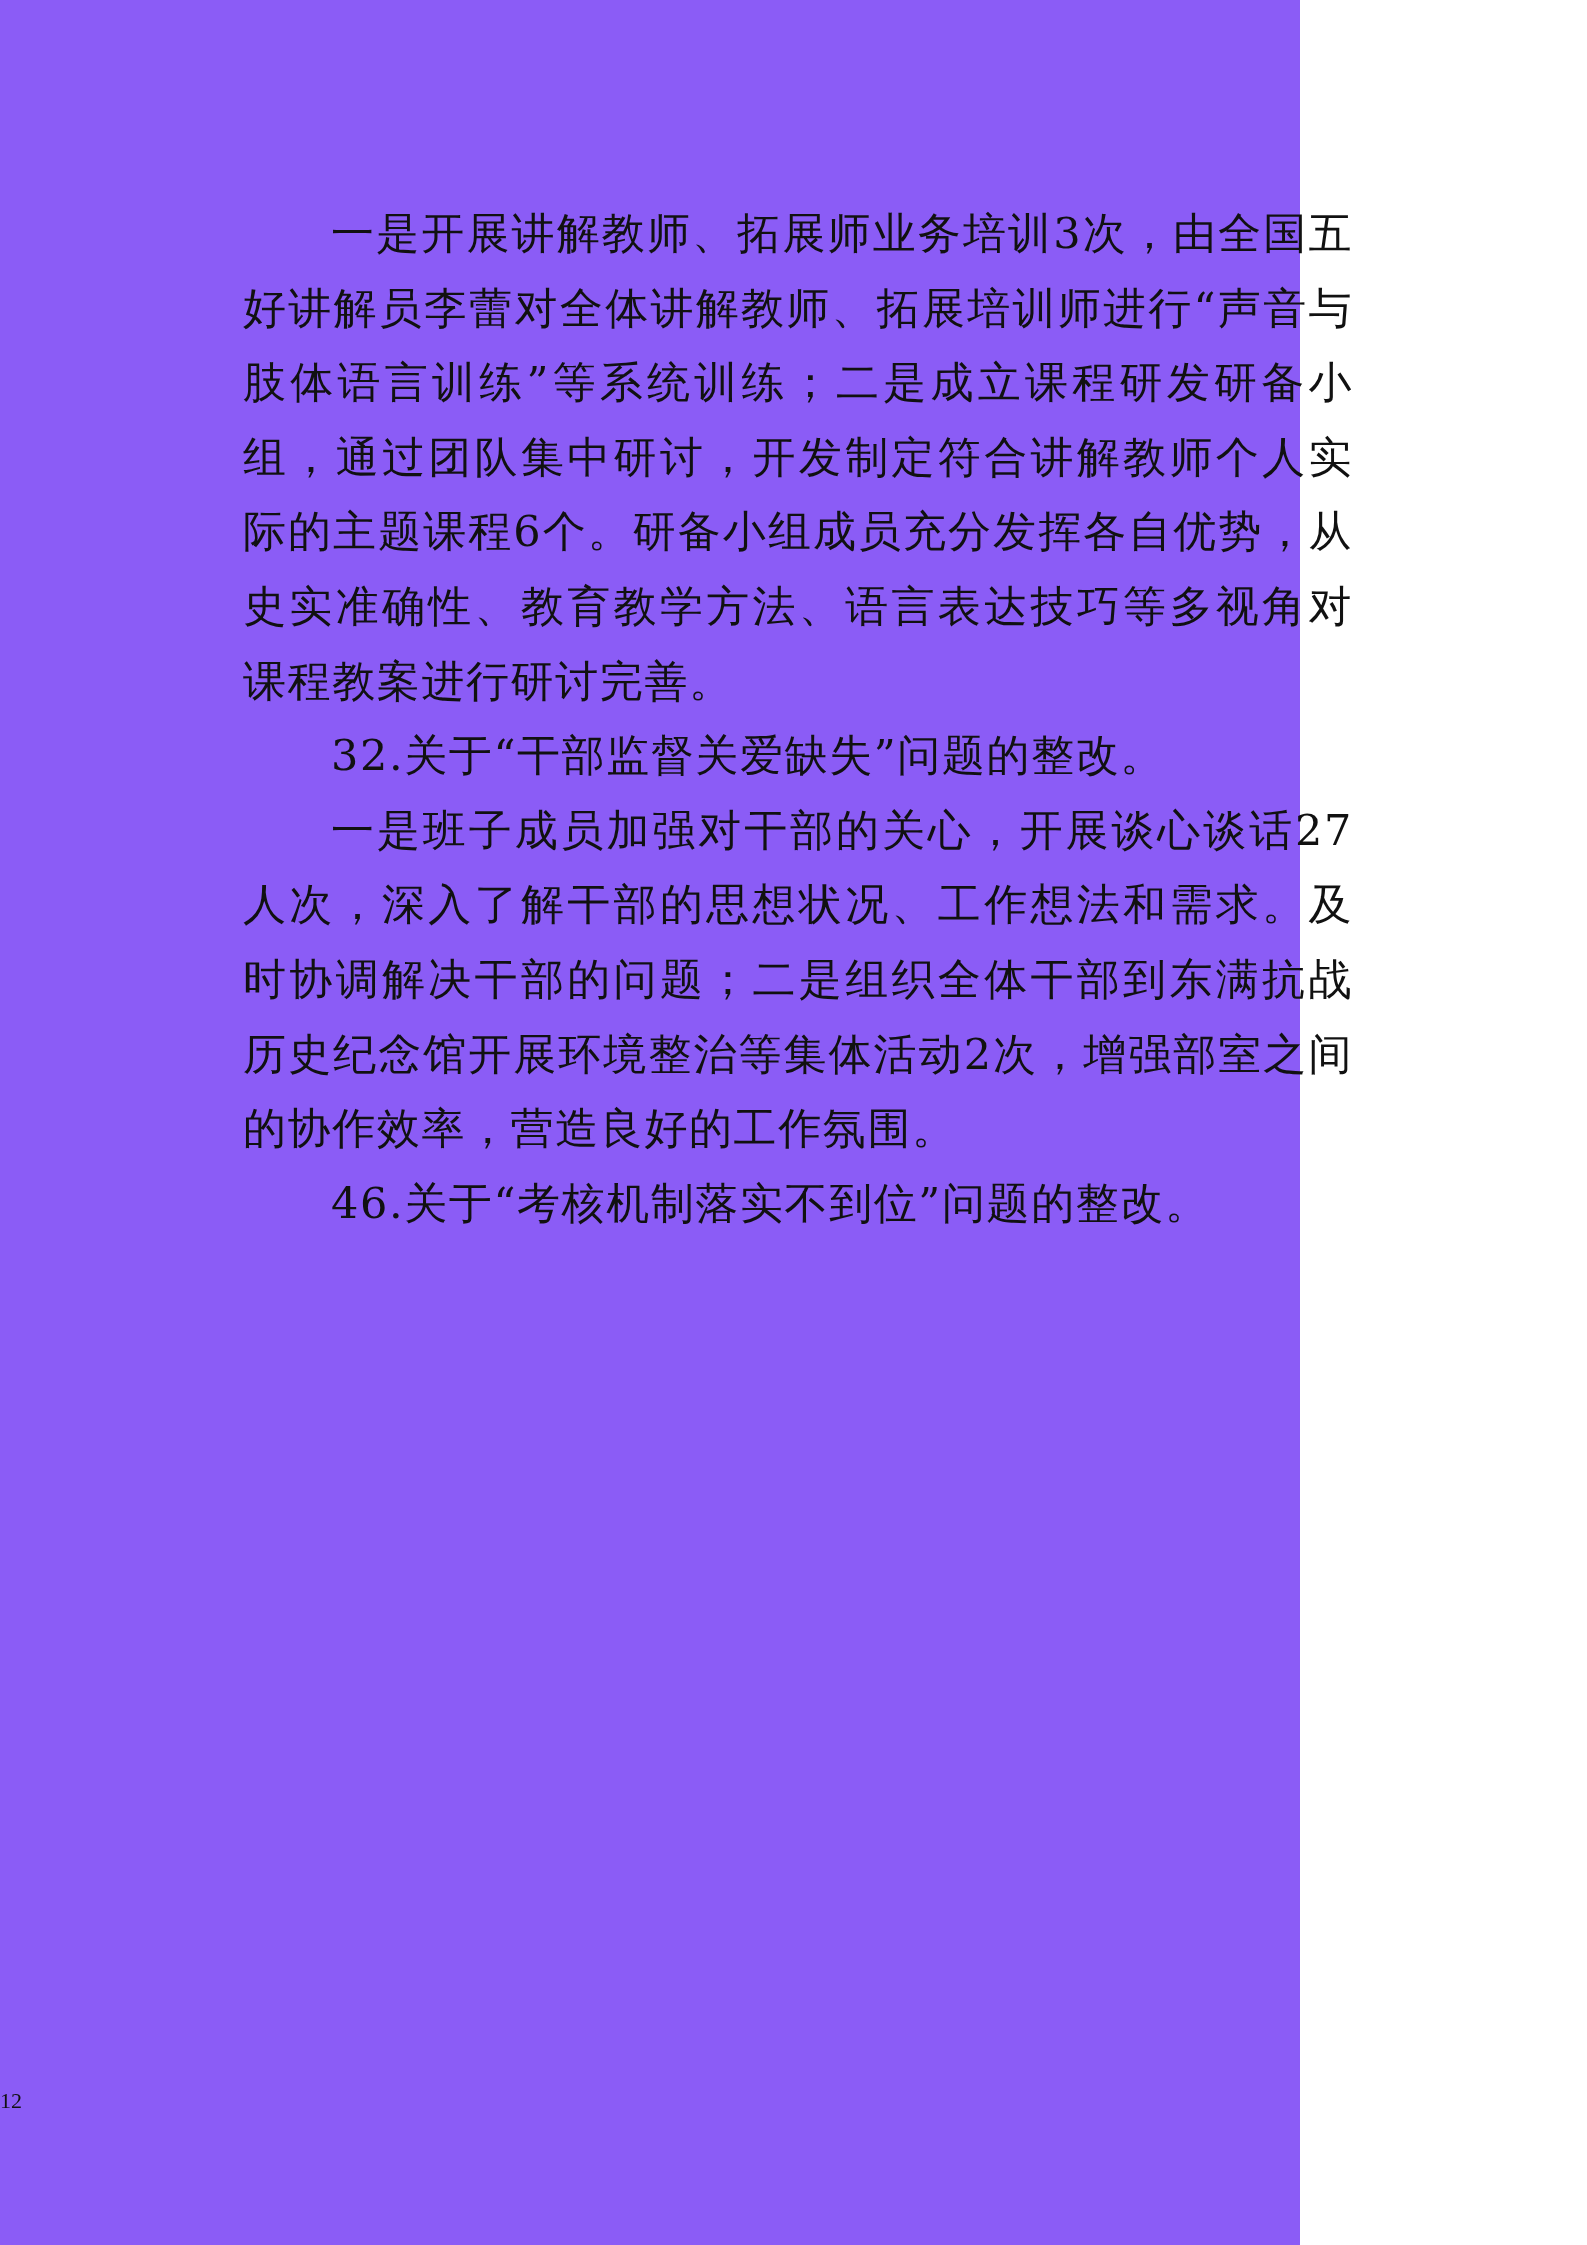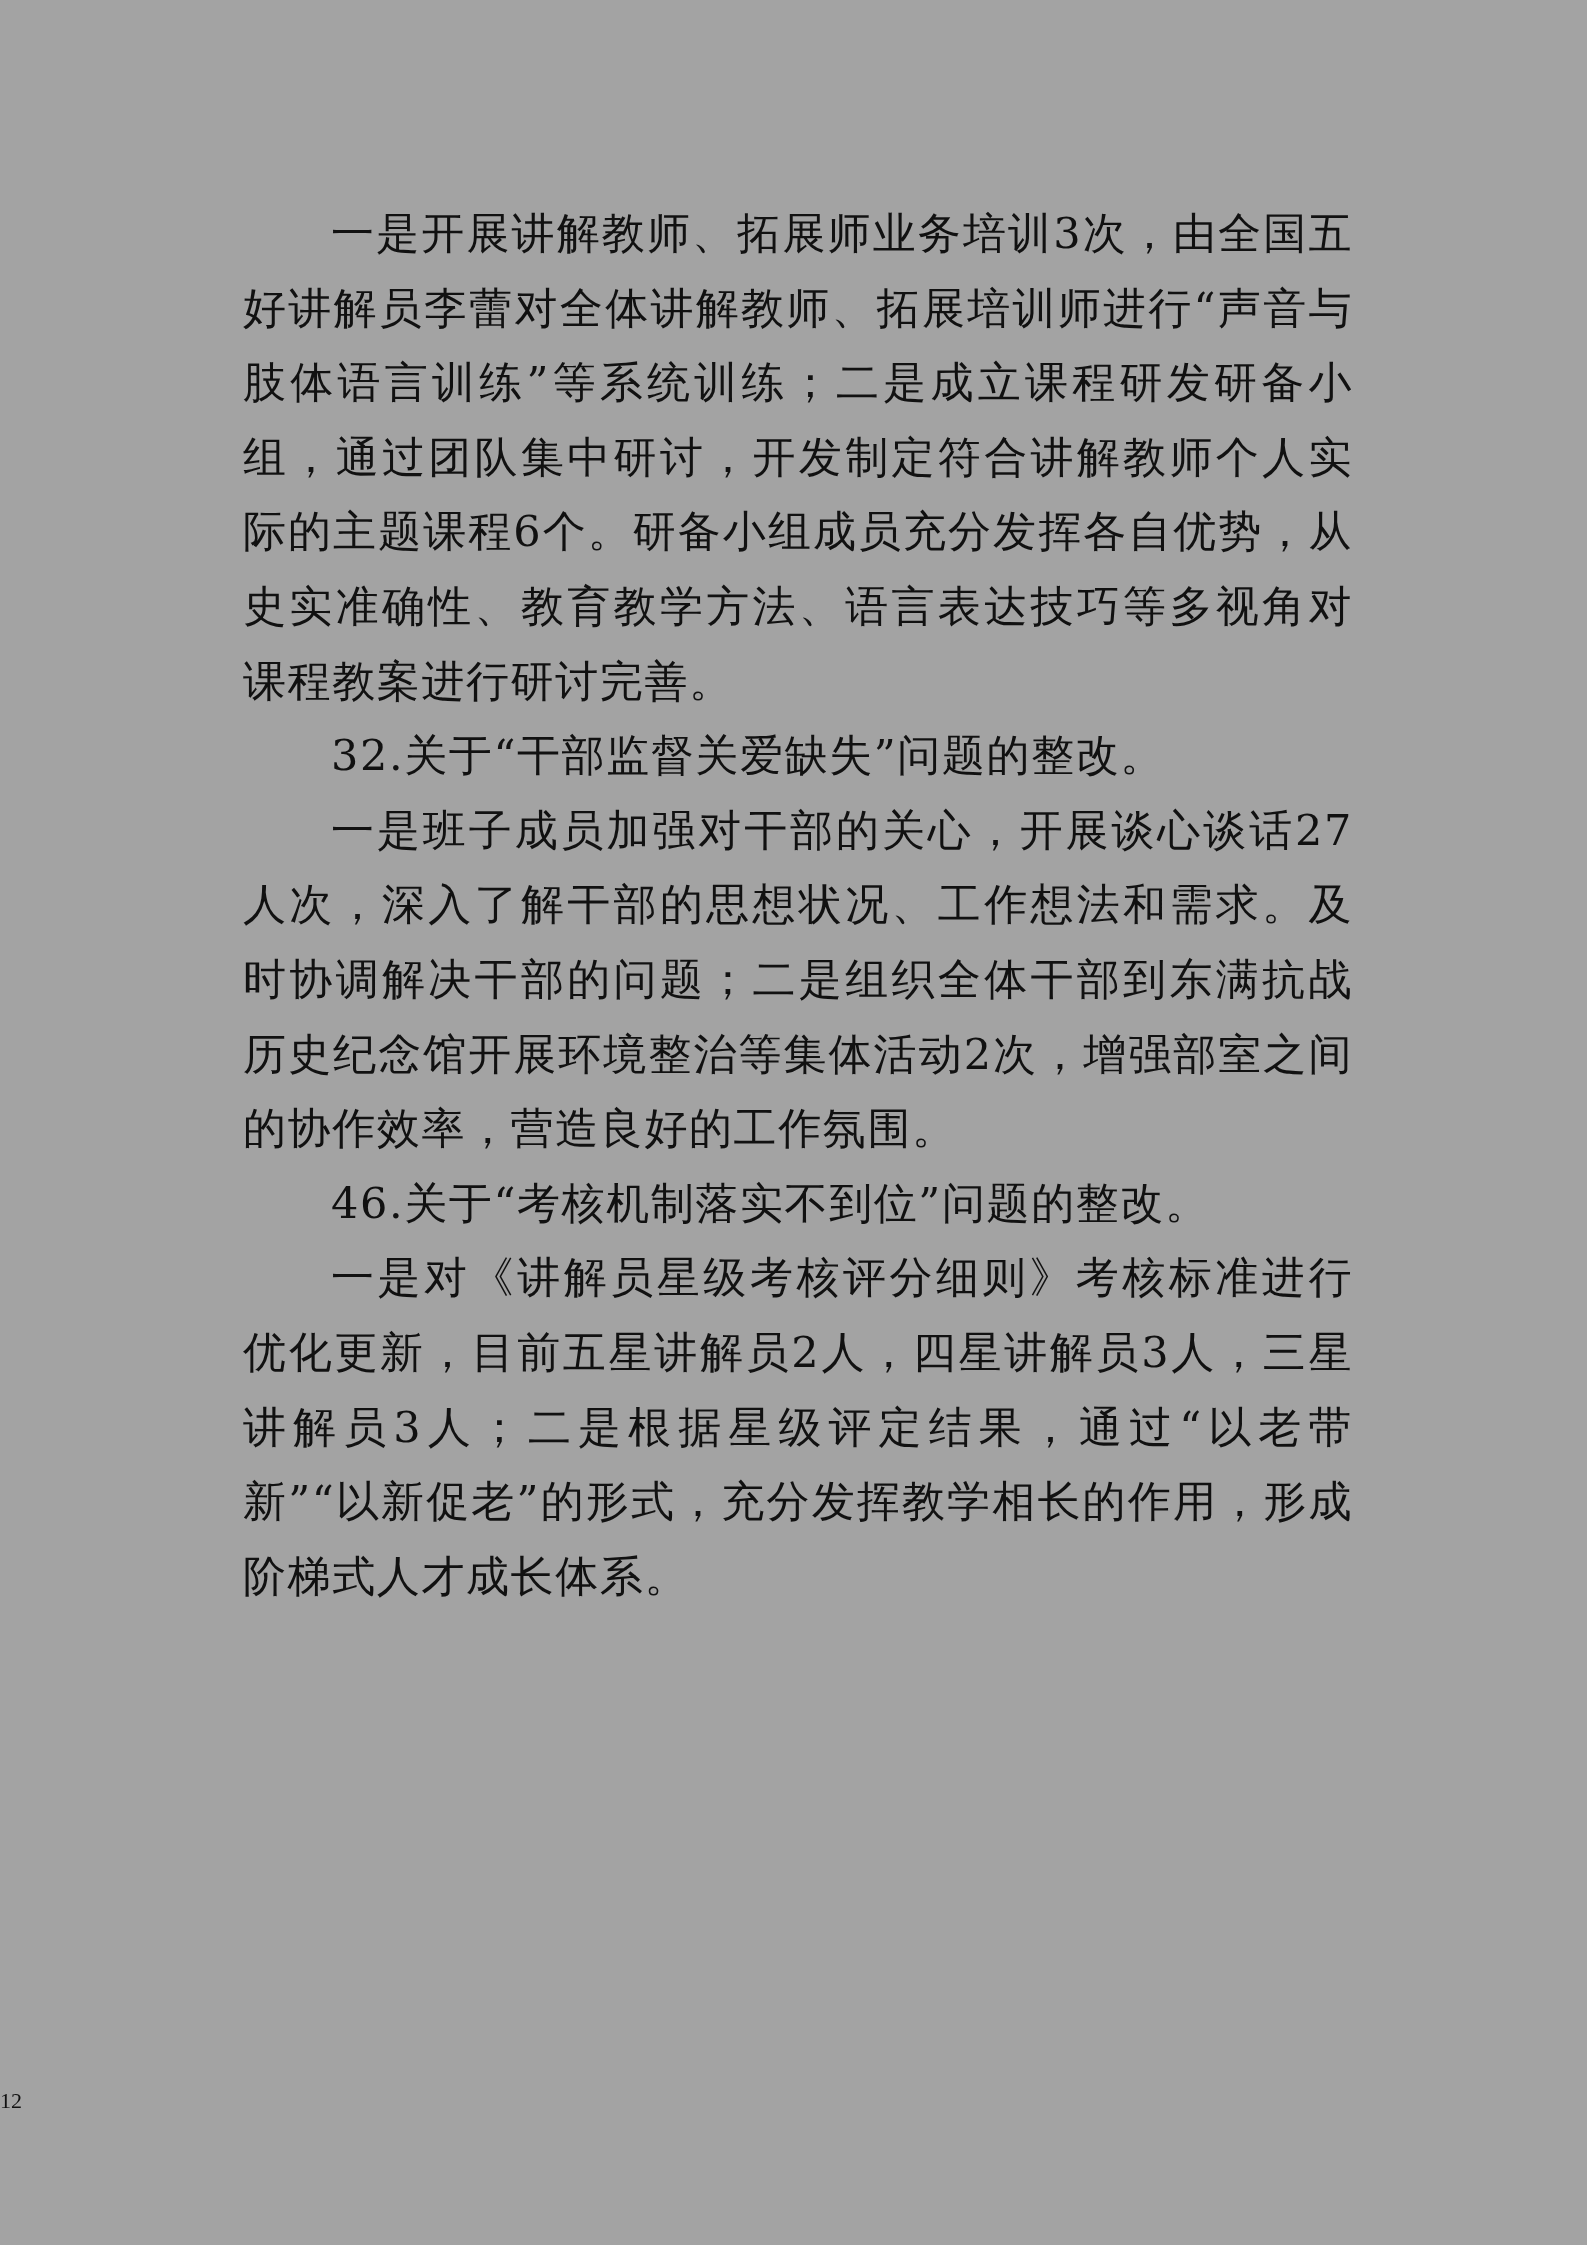--- a/index.html
+++ b/index.html
@@ -1,17 +1,17 @@
 <!DOCTYPE html>
 <html><head>
 <meta charset="utf-8">
 <style>
   html, body { margin: 0; padding: 0; background: #ffffff; }
   body { width: 1587px; height: 2245px; position: relative; overflow: hidden; }
-  .page { position: absolute; left: 0; top: 0; width: 1587px; height: 2245px; background: #a3a3a3; }
+  .page { position: absolute; left: 0; top: 0; width: 1300px; height: 2245px; background: #8b5cf6; }
   .content {
     position: absolute; left: 243px; top: 196px; width: 1110px;
     font-family: "DejaVu Serif", "Liberation Serif", serif;
     font-size: 43px; line-height: 74.6px; color: #111111;
     letter-spacing: 1.6px;
   }
   .para { margin: 0; text-indent: 88px; text-align: justify; text-align-last: left; }
   .heading { margin: 0; text-indent: 88px; }
   .page-number {
     position: absolute; left: 0; width: 1587px; top: 2088px; text-align: left;
@@ -20,16 +20,15 @@
 </style>
 </head>
 <body>
 
 <div class="page">
   <div class="content">
     <p class="para">一是开展讲解教师、拓展师业务培训3次，由全国五好讲解员李蕾对全体讲解教师、拓展培训师进行“声音与肢体语言训练”等系统训练；二是成立课程研发研备小组，通过团队集中研讨，开发制定符合讲解教师个人实际的主题课程6个。研备小组成员充分发挥各自优势，从史实准确性、教育教学方法、语言表达技巧等多视角对课程教案进行研讨完善。</p>
     <p class="heading">32.关于“干部监督关爱缺失”问题的整改。</p>
     <p class="para">一是班子成员加强对干部的关心，开展谈心谈话27人次，深入了解干部的思想状况、工作想法和需求。及时协调解决干部的问题；二是组织全体干部到东满抗战历史纪念馆开展环境整治等集体活动2次，增强部室之间的协作效率，营造良好的工作氛围。</p>
     <p class="heading">46.关于“考核机制落实不到位”问题的整改。</p>
-    <p class="para">一是对《讲解员星级考核评分细则》考核标准进行优化更新，目前五星讲解员2人，四星讲解员3人，三星讲解员3人；二是根据星级评定结果，通过“以老带新”“以新促老”的形式，充分发挥教学相长的作用，形成阶梯式人才成长体系。</p>
   </div>
   <div class="page-number">12</div>
 </div>
 
 </body></html>

